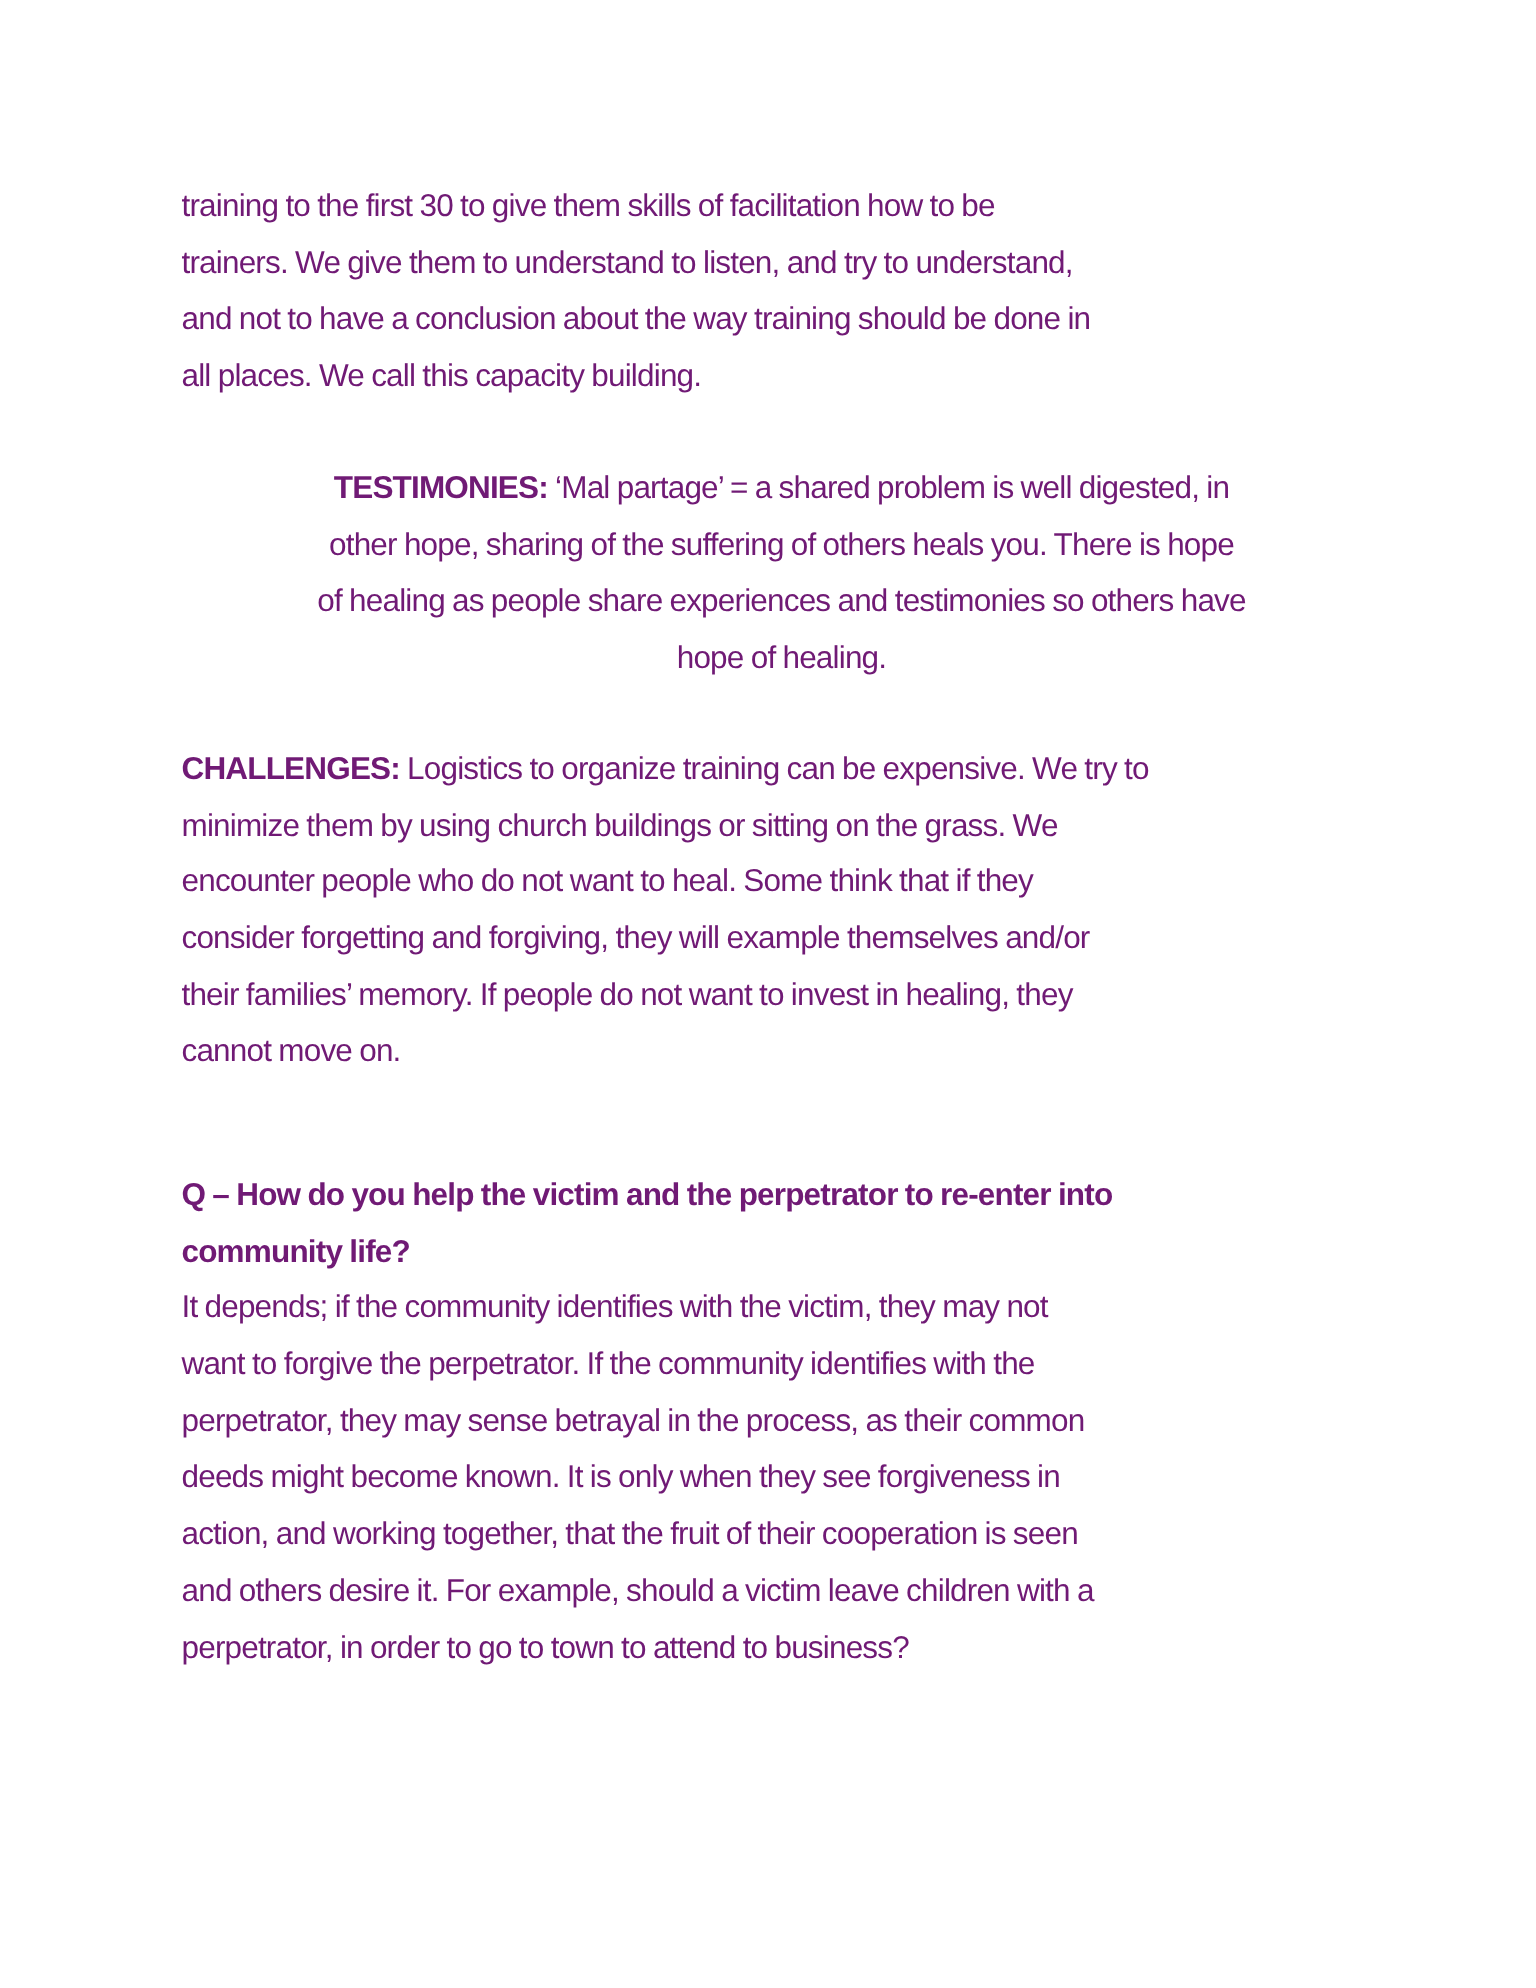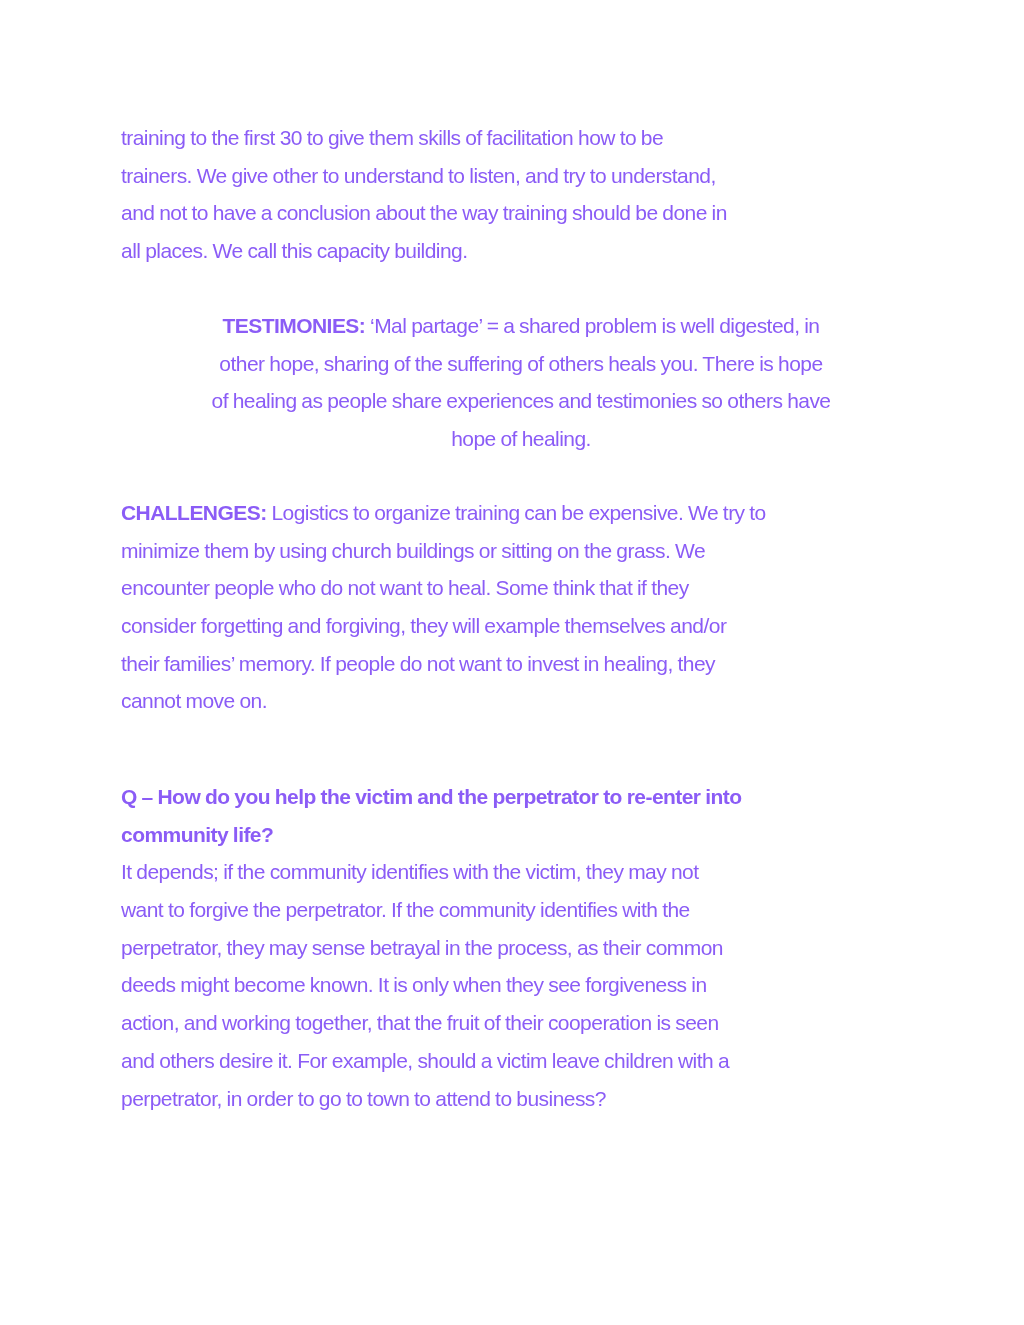--- a/index.html
+++ b/index.html
@@ -3,42 +3,42 @@
   <meta charset="utf-8">
   <style>
     html, body { margin: 0; padding: 0; background: #ffffff; }
     body { width: 1024px; height: 1325px; position: relative; overflow: hidden; }
     .page {
       position: absolute; left: 0; top: 0; width: 1024px; height: 1325px; background: #ffffff;
     }
     .text-block {
       position: absolute; left: 121px; width: 800px;
       font-family: "Liberation Sans", sans-serif;
-      color: #8b5cf6;
+      color: #701a75;
       font-size: 21px;
       letter-spacing: -0.55px;
       word-spacing: -0.5px;
     }
     .line {
       display: block; height: 37.7px; line-height: 37.7px; white-space: nowrap;
     }
     .bold { font-weight: bold; }
     #para-intro { top: 119px; }
     #para-testimonies { top: 307px; text-align: center; }
     #para-challenges { top: 494px; }
     #para-question { top: 758px; margin-top: 20px; }
   </style>
 </head>
 <body>
 
 <div class="page">
 
   <div class="text-block" id="para-intro">
     <span class="line">training to the first 30 to give them skills of facilitation how to be</span>
-    <span class="line">trainers. We give other to understand to listen, and try to understand,</span>
+    <span class="line">trainers. We give them to understand to listen, and try to understand,</span>
     <span class="line">and not to have a conclusion about the way training should be done in</span>
     <span class="line">all places. We call this capacity building.</span>
   </div>
 
   <div class="text-block" id="para-testimonies">
     <span class="line"><span class="bold">TESTIMONIES:</span><span> ‘Mal partage’ = a shared problem is well digested, in</span></span>
     <span class="line">other hope, sharing of the suffering of others heals you. There is hope</span>
     <span class="line">of healing as people share experiences and testimonies so others have</span>
     <span class="line">hope of healing.</span>
   </div>

